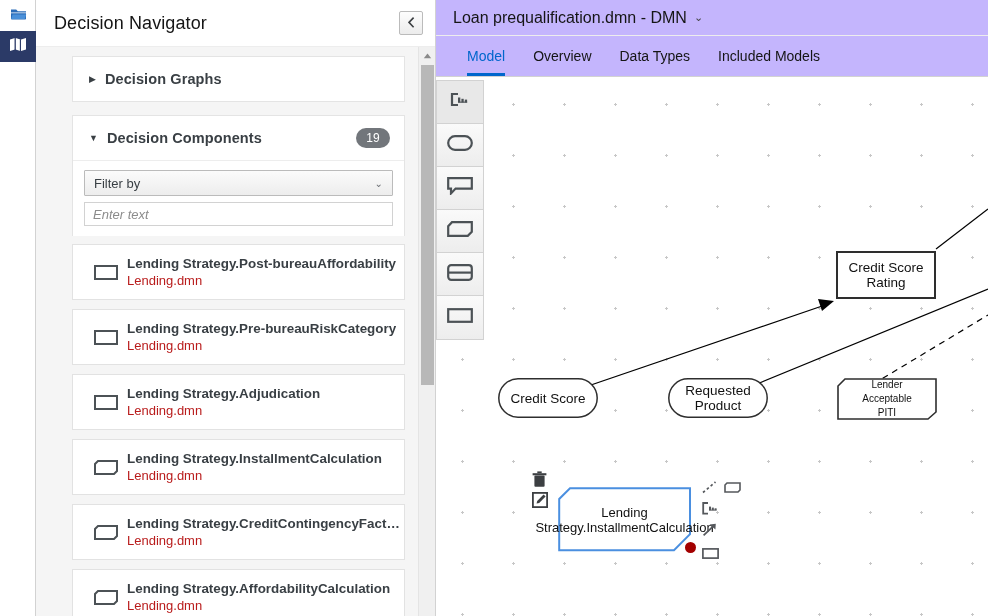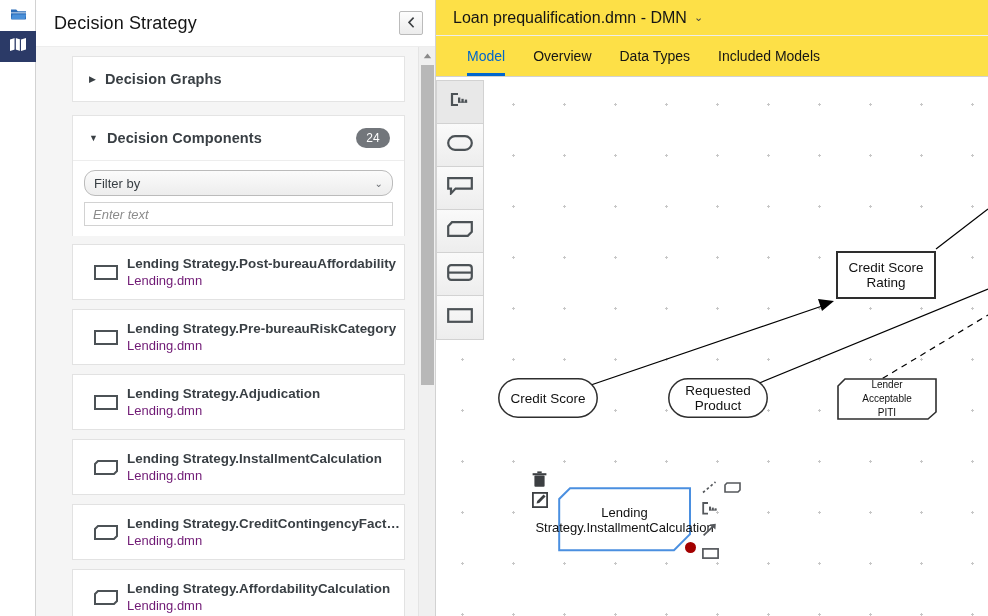--- a/index.html
+++ b/index.html
@@ -97,21 +97,21 @@
 
   .filter-wrap { padding: 0 11px 0 11px; }
   .filter-select {
     height: 26px;
     border: 1px solid #bbb;
     background: linear-gradient(#fbfbfb,#ededed);
     display: flex; align-items: center;
     padding: 0 9px;
     font-size: 13px; color: #393f44;
     cursor: pointer;
-    border-radius: 11px;
+    border-radius: 1px;
   }
   .filter-select .lbl { flex: 1; }
   .filter-select .chev { font-size: 10px; color: #6a6e73; }
   .filter-input {
     margin-top: 6px;
     width: 100%;
     height: 24px;
     border: 1px solid #d2d2d2;
     font-size: 13px;
     padding: 0 8px;
@@ -133,21 +133,21 @@
     cursor: pointer;
   }
   .comp-icon { width: 42px; flex: 0 0 42px; display: flex; align-items: center; justify-content: center; }
   .comp-text { overflow: hidden; }
   .comp-name {
     font-size: 13.4px; font-weight: bold; color: #393f44;
     white-space: nowrap; overflow: hidden; text-overflow: ellipsis;
     max-width: 305px;
     line-height: 17px;
   }
-  .comp-file { font-size: 13px; color: #701a75; line-height: 18px; }
+  .comp-file { font-size: 13px; color: #b91c1c; line-height: 18px; }
 
   
   .scrollbar {
     position: absolute;
     right: 0; top: 0; width: 17px; bottom: 0;
     background: #f0f0f0;
     border-left: 1px solid #e4e4e4;
   }
   .sb-up {
     height: 17px; width: 17px;
@@ -156,21 +156,21 @@
   }
   .sb-thumb {
     position: absolute;
     top: 18px; left: 2px;
     width: 13px; height: 320px;
     background: #b8b8b8;
     cursor: pointer;
   }
 
   
-  .editor { flex: 1 1 auto; height: 616px; position: relative; background: #fde047; display:flex; flex-direction: column;}
+  .editor { flex: 1 1 auto; height: 616px; position: relative; background: #c4b5fd; display:flex; flex-direction: column;}
   .editor-titlebar {
     height: 36px; flex: 0 0 36px;
     display: flex; align-items: center;
     padding-left: 17px;
     border-bottom: 1px solid #ededed;
   }
   .editor-title { font-size: 16px; color: #151515; }
   .title-chev { font-size: 11px; color: #444; margin-left: 7px; }
 
   .tabs {
@@ -257,21 +257,21 @@
           <path d="M6.6 0.9l4.8 1.6v11.6L6.6 12.5z" fill="#ffffff"></path>
           <path d="M12 2.5l5-1.6v11.6l-5 1.6z" fill="#ffffff"></path>
           <path d="M6.1 0.9v12.9M11.4 2.5v12" stroke="#2b3a67" stroke-width="1.1" fill="none"></path>
         </svg>
       </span>
     </div>
   </div>
 
   <div class="nav-panel">
     <div class="nav-header">
-      <div class="nav-title">Decision Strategy</div>
+      <div class="nav-title">Decision Navigator</div>
       <div class="collapse-btn">
         <span>
           <svg width="7" height="11" viewBox="0 0 7 11">
               <path d="M5.6 0.6L1 5.4l4.6 4.8" stroke="#3c3f42" stroke-width="1.6" fill="none"></path>
             </svg>
         </span>
       </div>
     </div>
 
     <div class="nav-body">
@@ -281,21 +281,21 @@
           <div class="section-head">
             <span class="caret">▶</span>
             <span class="section-title">Decision Graphs</span>
           </div>
         </div>
 
         <div class="section components">
           <div class="section-head">
             <span class="caret">▼</span>
             <span class="section-title">Decision Components</span>
-            <span class="badge">24</span>
+            <span class="badge">19</span>
           </div>
           <div style="border-top:1px solid #ededed;padding:9px 0 10px 0;">
             <div class="filter-wrap">
               <div class="filter-select">
                 <span class="lbl">Filter by</span>
                 <span class="chev">⌄</span>
               </div>
               <input class="filter-input" type="text" placeholder="Enter text" style="">
             </div>
           </div>

